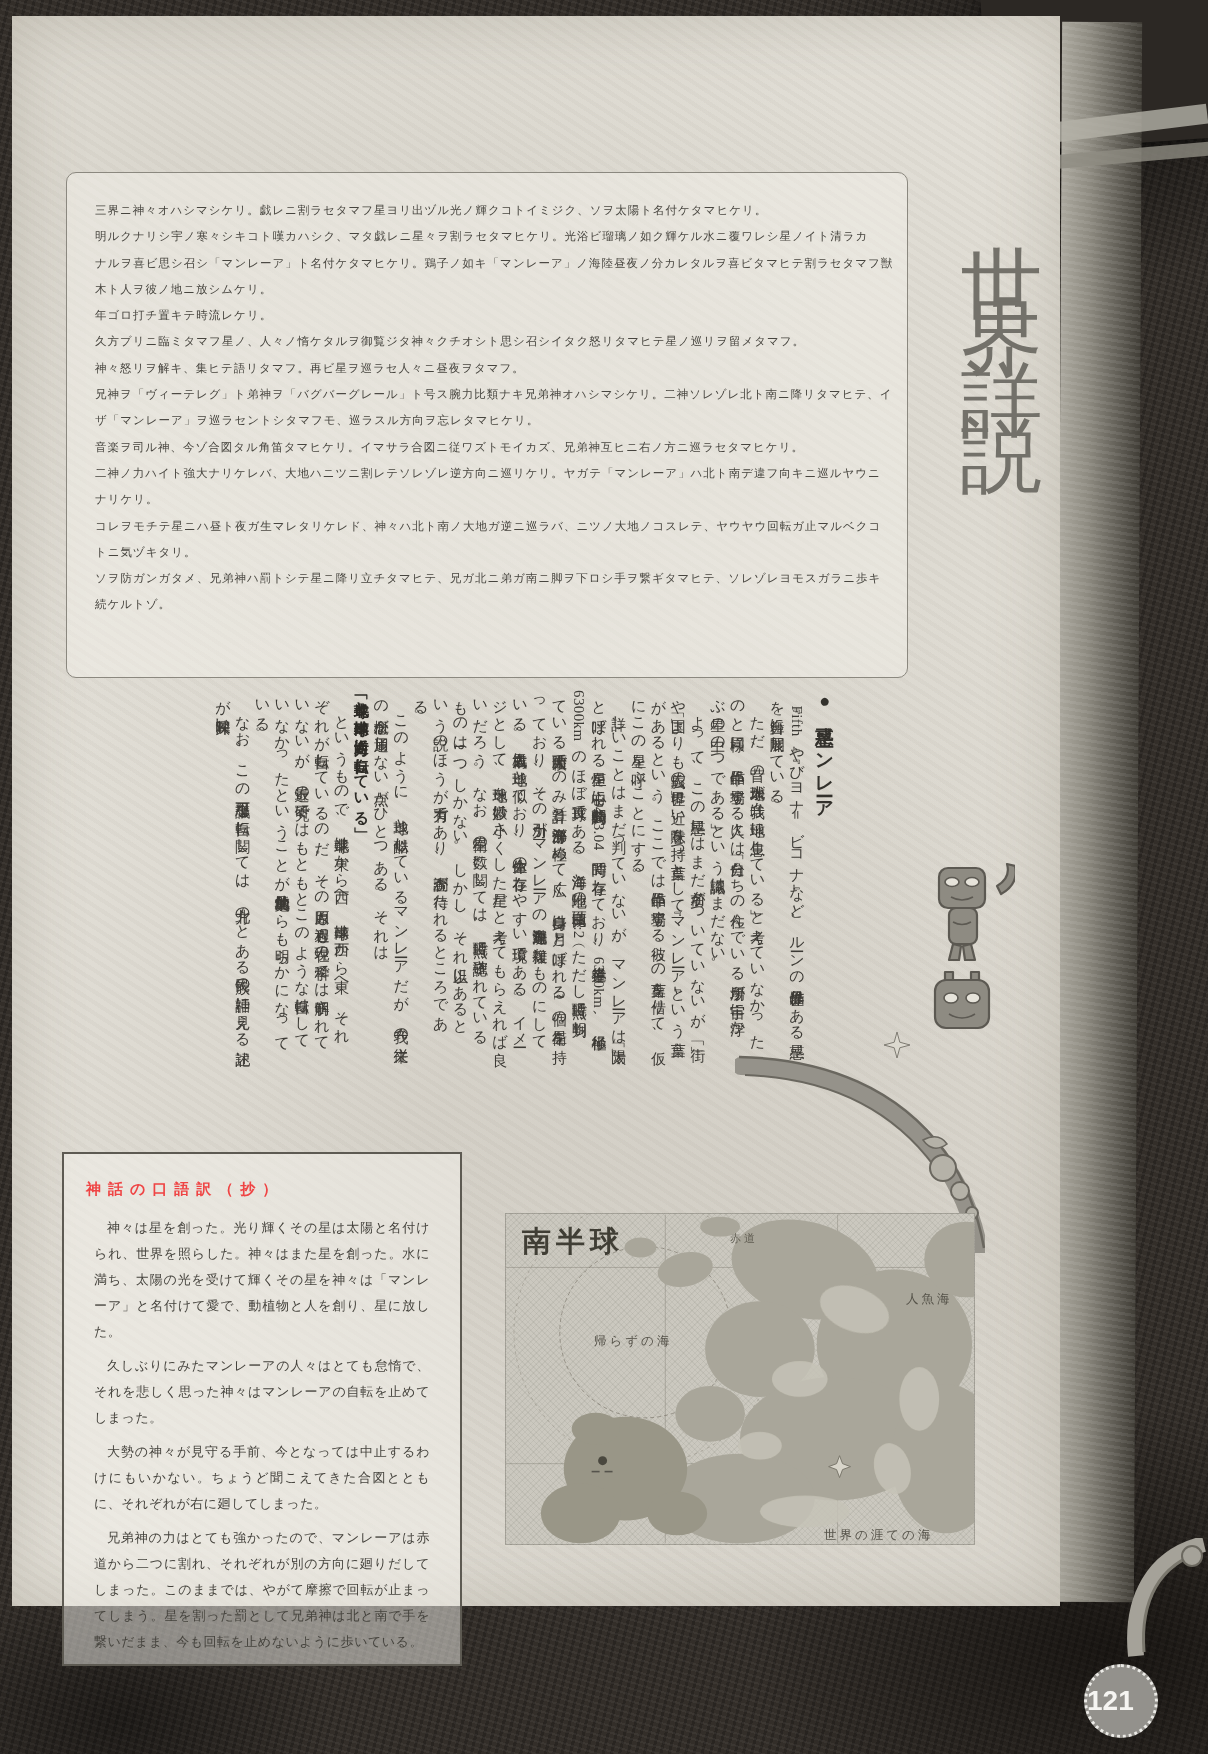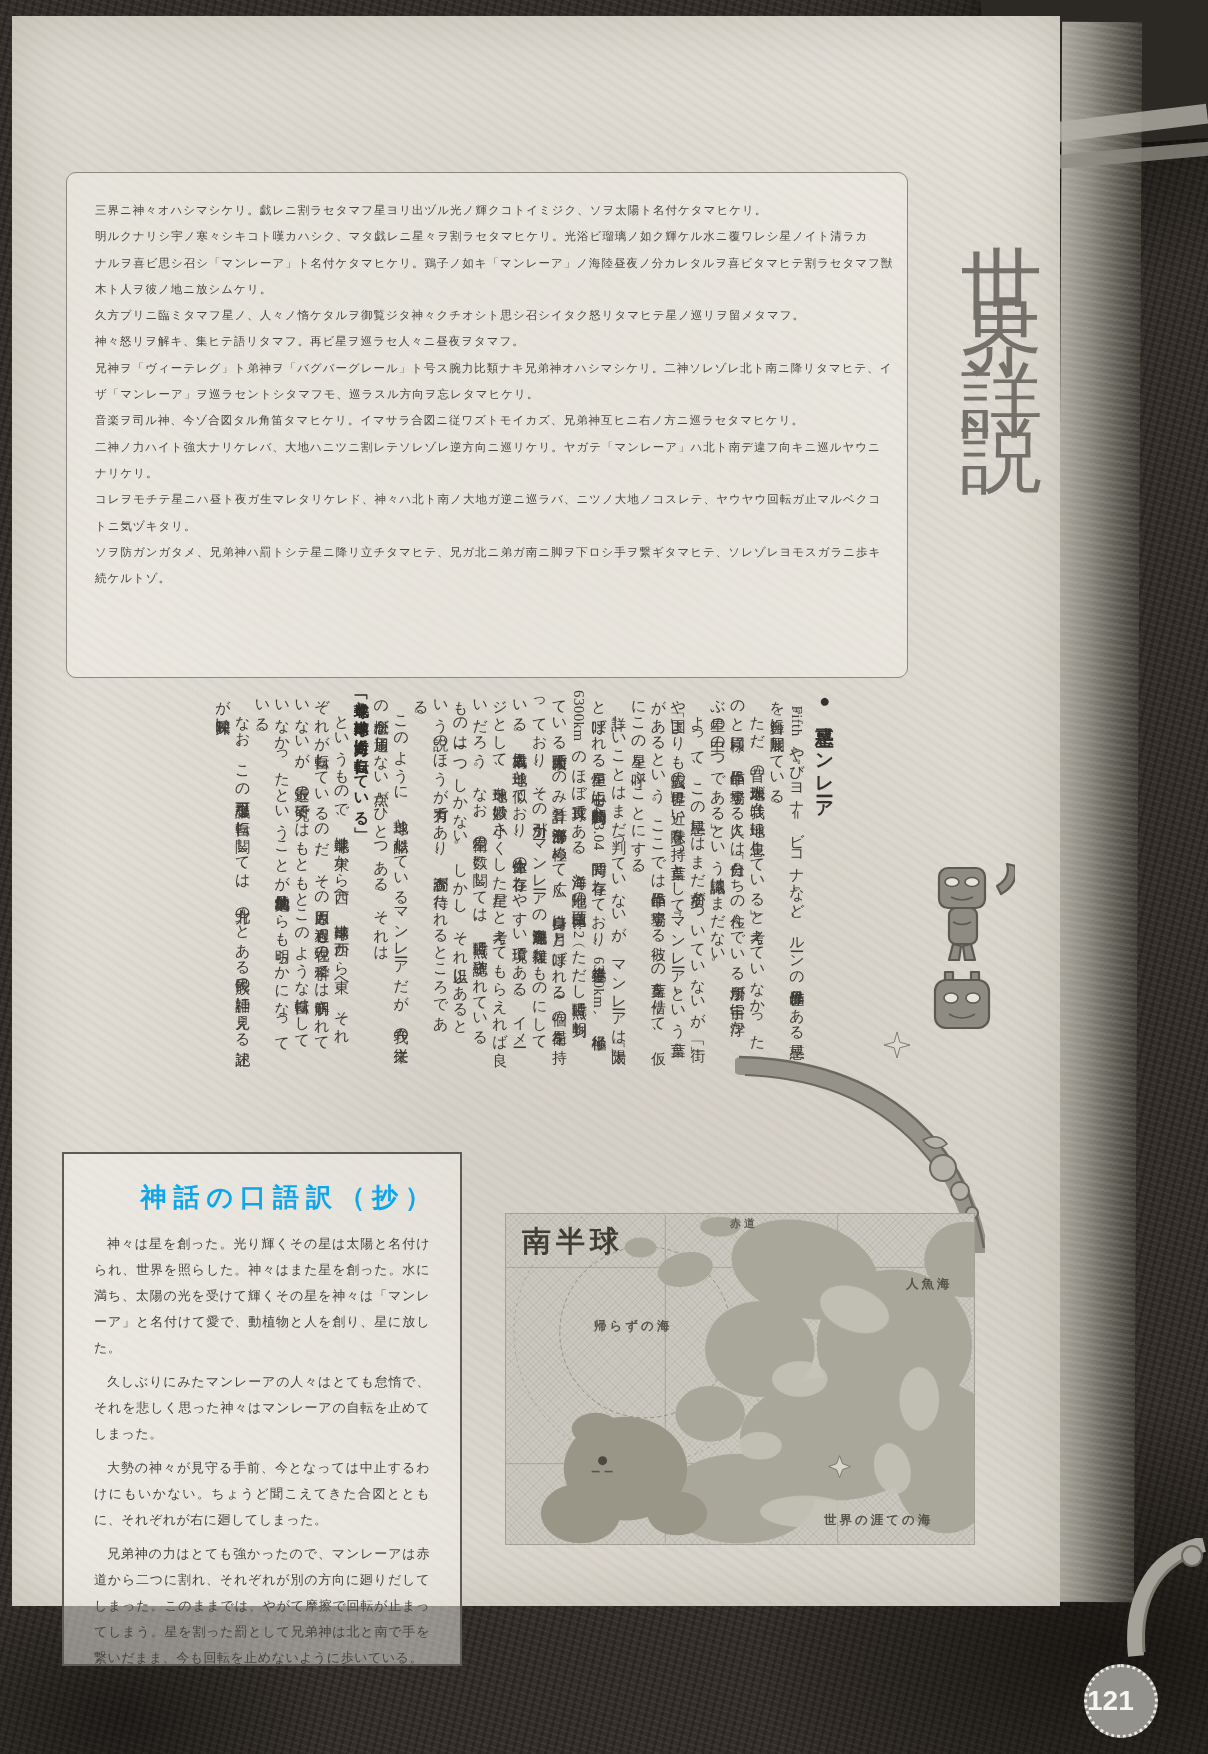--- a/index.html
+++ b/index.html
@@ -75,22 +75,22 @@
   }
   .body-text p { margin:0; text-indent:1em; }
   .body-text p.quote { font-weight:bold; text-indent:0; color:#2d2b26; }
   
   .kougo-box {
     position:absolute; left:62px; top:1152px; width:400px; height:514px;
     border:2px solid #5d5a52; background:rgba(245,243,237,.5);
     padding:24px 22px; box-sizing:border-box; overflow:hidden;
   }
   .kougo-title {
-    text-align:right; font-size:26px; font-weight:bold; letter-spacing:7px;
-    color:#0ea5e9; margin:2px 0 16px 0;
+    text-align:left; font-size:15px; font-weight:bold; letter-spacing:7px;
+    color:#ef4444; margin:2px 0 16px 0;
   }
   .kougo-box p {
     margin:8px; font-size:13px; line-height:26px; letter-spacing:.5px;
     text-indent:1em; color:#45433d; text-align:justify;
   }
   
   .map {
     position:absolute; left:505px; top:1213px; width:470px; height:332px;
     background:
       repeating-linear-gradient(45deg, rgba(110,106,94,.10) 0 1px, transparent 1px 4px),
@@ -98,21 +98,22 @@
       #cbc8bf;
     border:1px solid rgba(95,92,82,.35); box-sizing:border-box;
   }
   .map-art { position:absolute; left:0; top:0; width:100%; height:100%; }
   .map-title {
     position:absolute; left:16px; top:8px; font-size:29px; font-weight:bold;
     letter-spacing:5px; color:#403e35;
   }
   .map-label {
     position:absolute; color:#56534a; font-size:12.5px; letter-spacing:3px;
-    font-weight:bold;
+    font-weight:normal;
+    margin-top:15px;
   }
   .lbl-equator   { left:224px; top:2px;  font-size:11px; color:#605d52; }
   .lbl-mermaid   { left:400px; top:62px; }
   .lbl-noreturn  { left:88px;  top:104px; }
   .lbl-worldsend { left:318px; top:298px; }
   
   .deco-arc   { position:absolute; left:735px; top:1028px; }
   .sparkle    { position:absolute; left:884px; top:1032px; }
   .corner-orn { position:absolute; left:1112px; top:1538px; }
   .mask-art   { position:absolute; left:915px; top:860px; }
@@ -135,20 +136,21 @@
   <div class="stack"></div>
   <div class="stack-edge-a"></div>
   <div class="stack-edge-b"></div>
   <div class="paper"></div>
 
   <div class="myth-box">
     <div class="myth-line">三界ニ神々オハシマシケリ。戯レニ割ラセタマフ星ヨリ出ヅル光ノ輝クコトイミジク、ソヲ太陽ト名付ケタマヒケリ。</div>
     <div class="myth-line">明ルクナリシ宇ノ寒々シキコト嘆カハシク、マタ戯レニ星々ヲ割ラセタマヒケリ。光浴ビ瑠璃ノ如ク輝ケル水ニ覆ワレシ星ノイト清ラカ</div>
     <div class="myth-line">ナルヲ喜ビ思シ召シ「マンレーア」ト名付ケタマヒケリ。鶏子ノ如キ「マンレーア」ノ海陸昼夜ノ分カレタルヲ喜ビタマヒテ割ラセタマフ獣</div>
     <div class="myth-line">木ト人ヲ彼ノ地ニ放シムケリ。</div>
+    <div class="myth-line">年ゴロ打チ置キテ時流レケリ。</div>
     <div class="myth-line">久方ブリニ臨ミタマフ星ノ、人々ノ惰ケタルヲ御覧ジタ神々クチオシト思シ召シイタク怒リタマヒテ星ノ巡リヲ留メタマフ。</div>
     <div class="myth-line">神々怒リヲ解キ、集ヒテ語リタマフ。再ビ星ヲ巡ラセ人々ニ昼夜ヲタマフ。</div>
     <div class="myth-line">兄神ヲ「ヴィーテレグ」ト弟神ヲ「バグバーグレール」ト号ス腕力比類ナキ兄弟神オハシマシケリ。二神ソレゾレ北ト南ニ降リタマヒテ、イ</div>
     <div class="myth-line">ザ「マンレーア」ヲ巡ラセントシタマフモ、巡ラスル方向ヲ忘レタマヒケリ。</div>
     <div class="myth-line">音楽ヲ司ル神、今ゾ合図タル角笛タマヒケリ。イマサラ合図ニ従ワズトモイカズ、兄弟神互ヒニ右ノ方ニ巡ラセタマヒケリ。</div>
     <div class="myth-line">二神ノ力ハイト強大ナリケレバ、大地ハニツニ割レテソレゾレ逆方向ニ巡リケリ。ヤガテ「マンレーア」ハ北ト南デ違フ向キニ巡ルヤウニ</div>
     <div class="myth-line">ナリケリ。</div>
     <div class="myth-line">コレヲモチテ星ニハ昼ト夜ガ生マレタリケレド、神々ハ北ト南ノ大地ガ逆ニ巡ラバ、ニツノ大地ノコスレテ、ヤウヤウ回転ガ止マルベクコ</div>
     <div class="myth-line">トニ気ヅキタリ。</div>
     <div class="myth-line">ソヲ防ガンガタメ、兄弟神ハ罰トシテ星ニ降リ立チタマヒテ、兄ガ北ニ弟ガ南ニ脚ヲ下ロシ手ヲ繋ギタマヒテ、ソレゾレヨモスガラニ歩キ</div>

